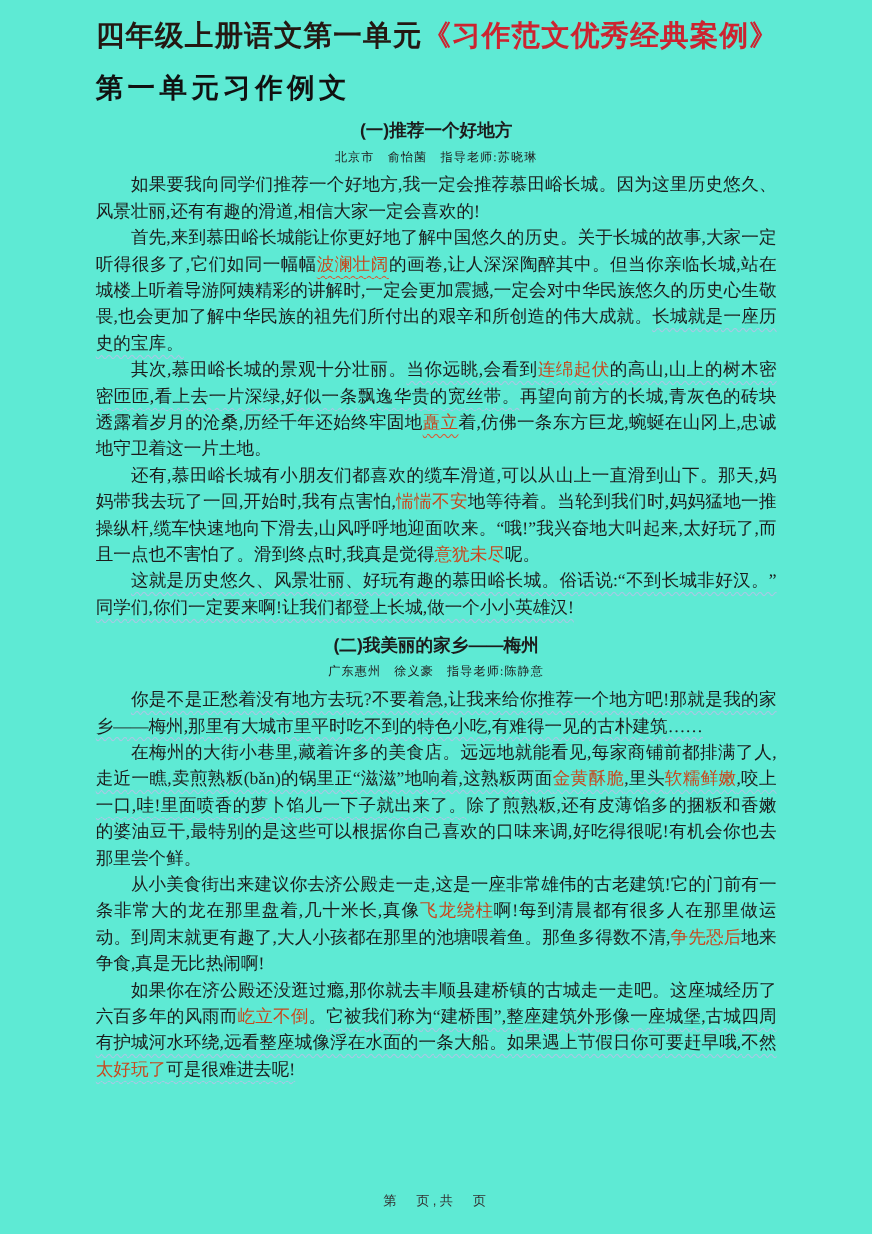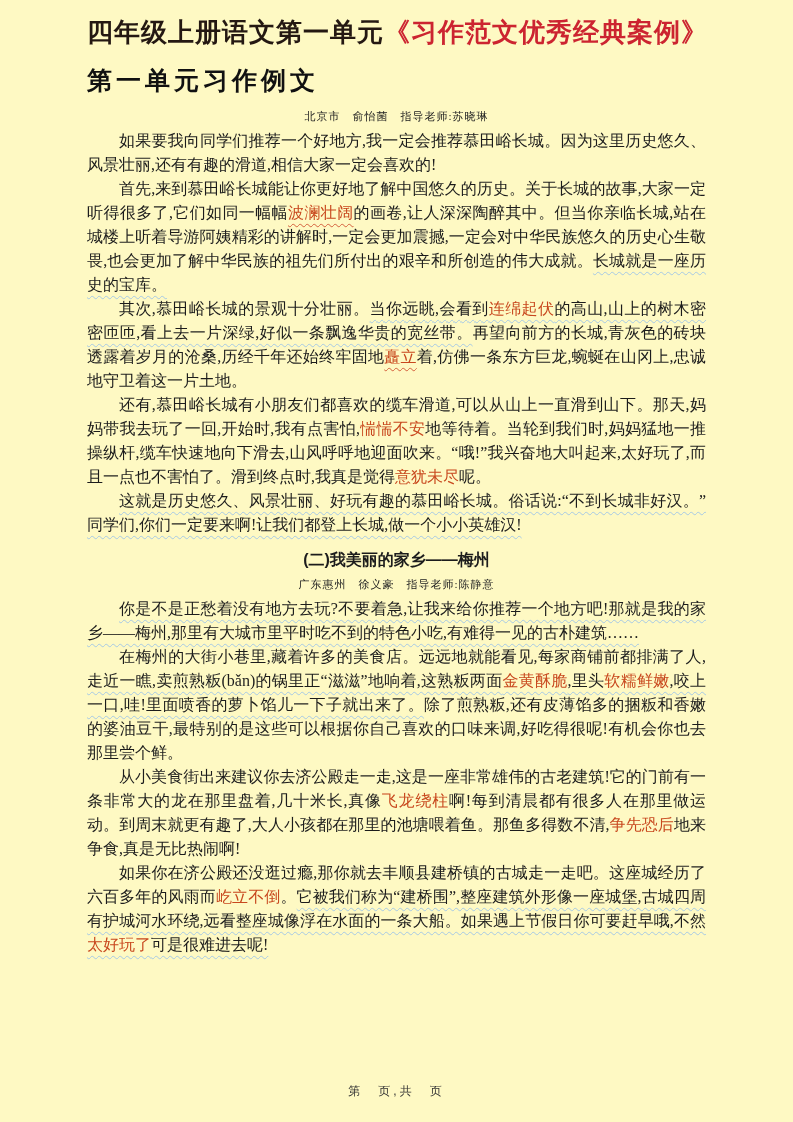--- a/index.html
+++ b/index.html
@@ -5,21 +5,21 @@
   :root{
     --title-red:#cc2430;
     --emphasis-red:#c8481e;
     --underline-blue:#a6c9e4;
     --underline-red:#d4603c;
     --ink:#1c1c1c;
   }
   *{box-sizing:border-box;}
   html,body{margin:0;padding:0;background:#ffffff;}
   .page{
-    width:793px;height:1122px;margin:0 auto;background:#fef9c3;
+    width:793px;height:1122px;margin:0 auto;background:#5eead4;
     position:relative;overflow:hidden;
     font-family:"Liberation Serif","DejaVu Serif",serif;
     color:var(--ink,#1c1c1c);
   }
   .content{padding:16px 87px 0 87px;}
   .doc-title{
     text-align:center;
     font-family:"Liberation Sans","DejaVu Sans",sans-serif;
     font-weight:bold;font-size:26px;letter-spacing:1px;
     color:#241812;line-height:1.25;white-space:nowrap;
@@ -72,20 +72,21 @@
 <div class="page">
   <div class="content">
 
     <div class="doc-title">
       <span>四年级上册语文第一单元</span><span class="hl">《习作范文优秀经典案例》</span>
     </div>
 
     <div class="doc-subtitle">第一单元习作例文</div>
 
     <section class="essay">
+      <div class="essay-heading">(一)推荐一个好地方</div>
       <div class="essay-byline">北京市　俞怡菌　指导老师:苏晓琳</div>
       <div class="essay-body">
           <p class="para"><span>如果要我向同学们推荐一个好地方,我一定会推荐慕田峪长城。因为这里历史悠久、风景壮丽,还有有趣的滑道,相信大家一定会喜欢的!</span></p>
           <p class="para"><span>首先,来到慕田峪长城能让你更好地了解中国悠久的历史。关于长城的故事,大家一定听得很多了,它们如同一幅幅</span><span class="red-wavy">波澜壮阔</span><span>的画卷,让人深深陶醉其中。但当你亲临长城,站在城楼上听着导游阿姨精彩的讲解时,一定会更加震撼,一定会对中华民族悠久的历史心生敬畏,也会更加了解中华民族的祖先们所付出的艰辛和所创造的伟大成就。</span><span class="blue-wavy">长城就是一座历史的宝库。</span></p>
           <p class="para"><span>其次,慕田峪长城的景观十分壮丽。</span><span class="blue-wavy">当你远眺,会看到</span><span class="red-word blue-wavy">连绵起伏</span><span class="blue-wavy">的高山,山上的树木密密匝匝,看上去一片深绿,好似一条飘逸华贵的宽丝带。</span><span>再望向前方的长城,青灰色的砖块透露着岁月的沧桑,历经千年还始终牢固地</span><span class="red-wavy">矗立</span><span>着,仿佛一条东方巨龙,蜿蜒在山冈上,忠诚地守卫着这一片土地。</span></p>
           <p class="para"><span>还有,慕田峪长城有小朋友们都喜欢的缆车滑道,可以从山上一直滑到山下。那天,妈妈带我去玩了一回,开始时,我有点害怕,</span><span class="red-word">惴惴不安</span><span>地等待着。当轮到我们时,妈妈猛地一推操纵杆,缆车快速地向下滑去,山风呼呼地迎面吹来。“哦!”我兴奋地大叫起来,太好玩了,而且一点也不害怕了。滑到终点时,我真是觉得</span><span class="red-word">意犹未尽</span><span>呢。</span></p>
           <p class="para"><span class="blue-wavy">这就是历史悠久、风景壮丽、好玩有趣的慕田峪长城。俗话说:“不到长城非好汉。”同学们,你们一定要来啊!让我们都登上长城,做一个小小英雄汉!</span></p>
         </div>
     </section>
 

